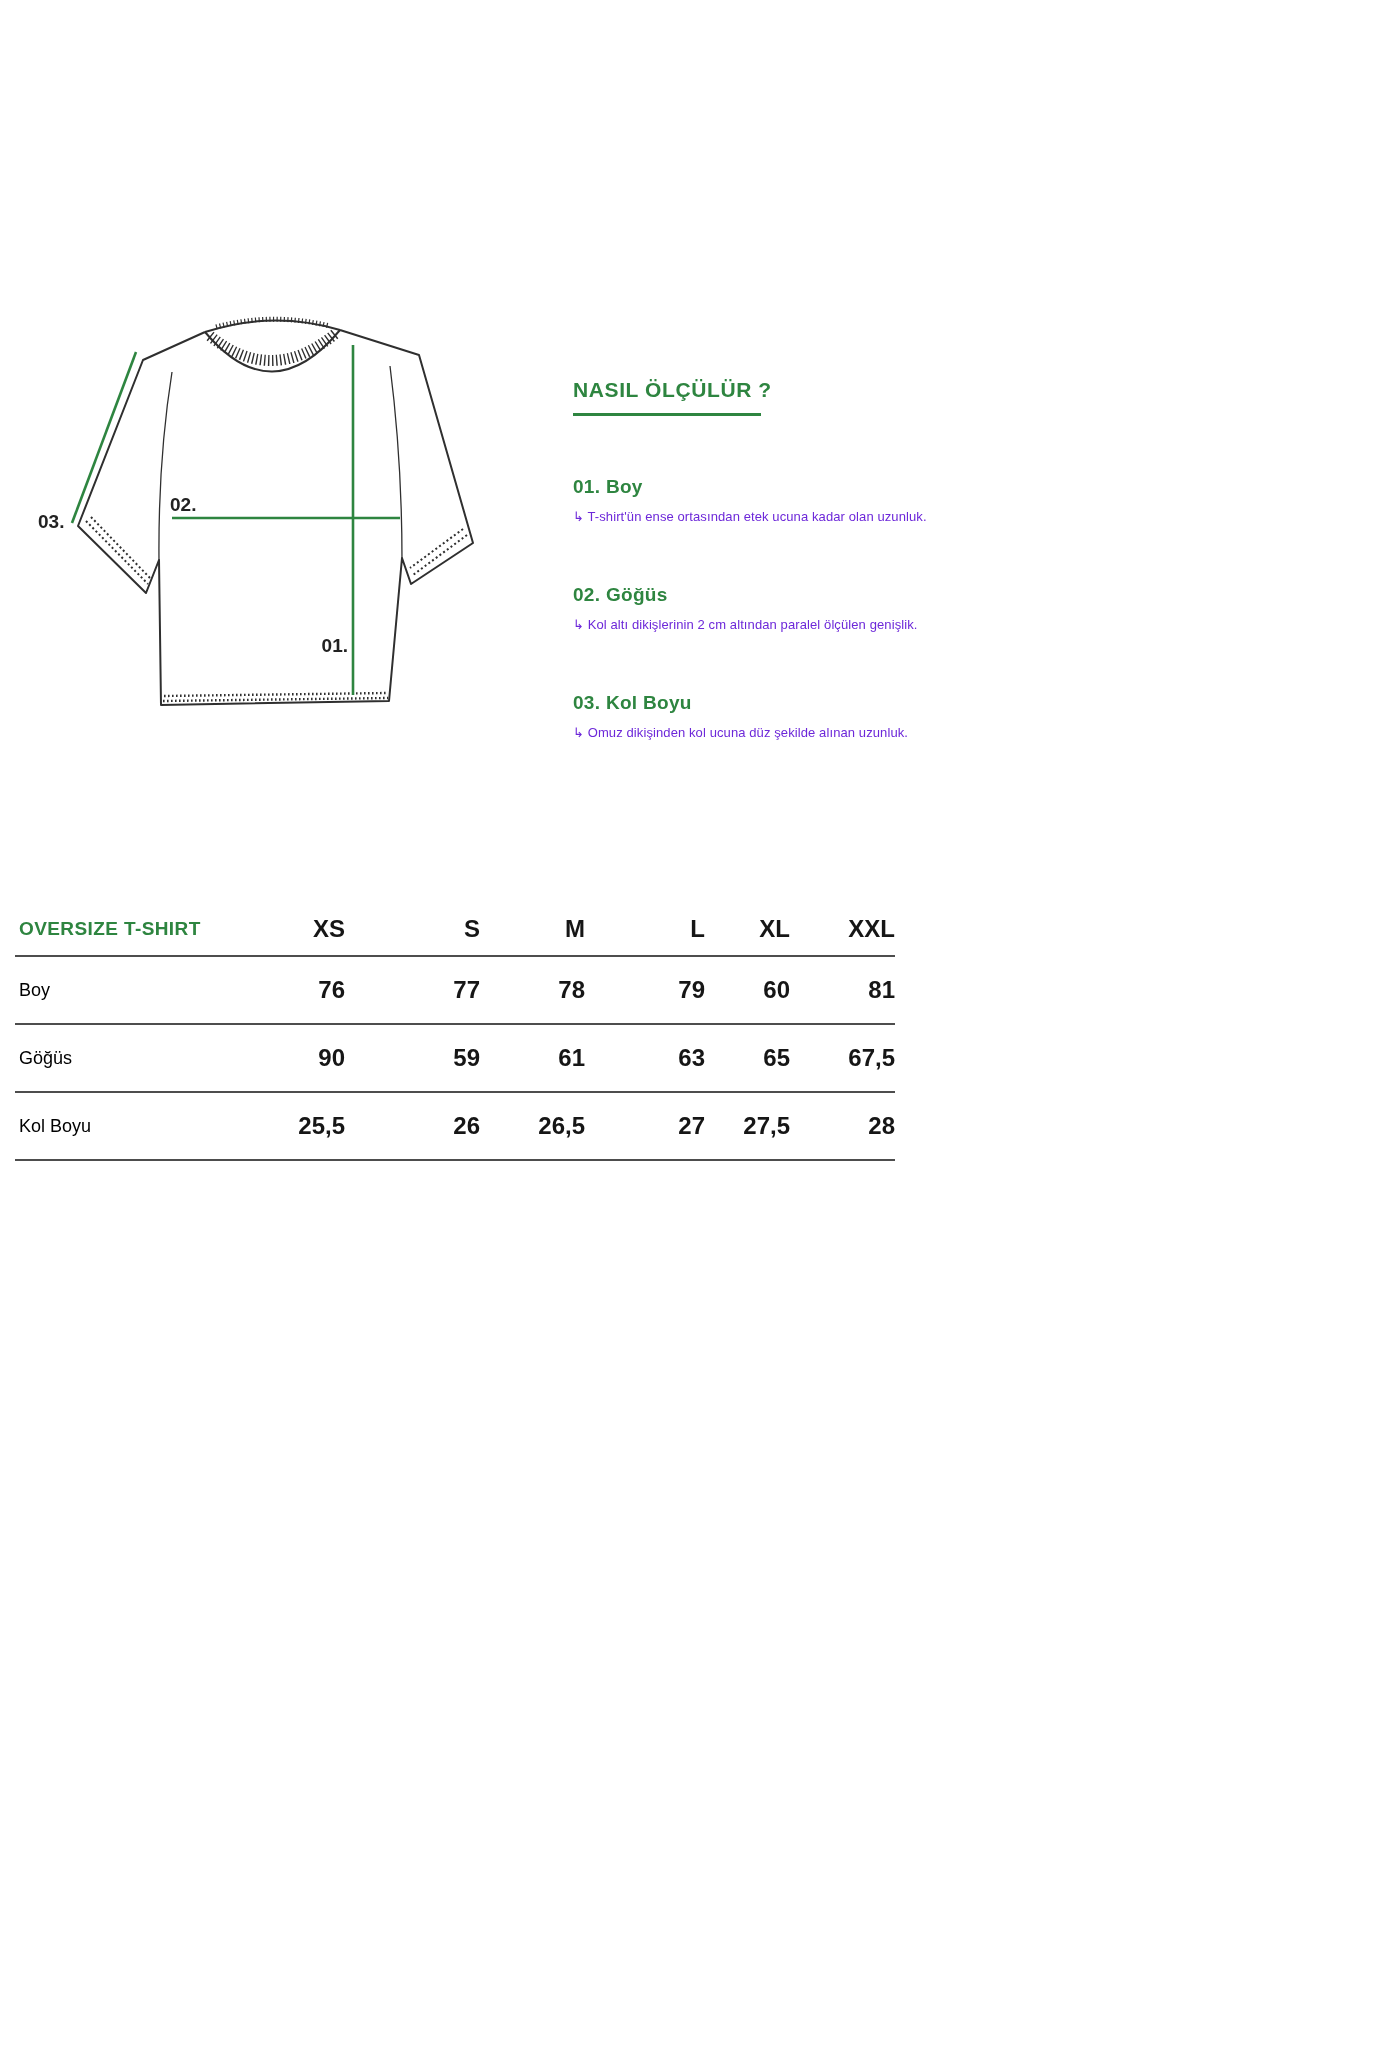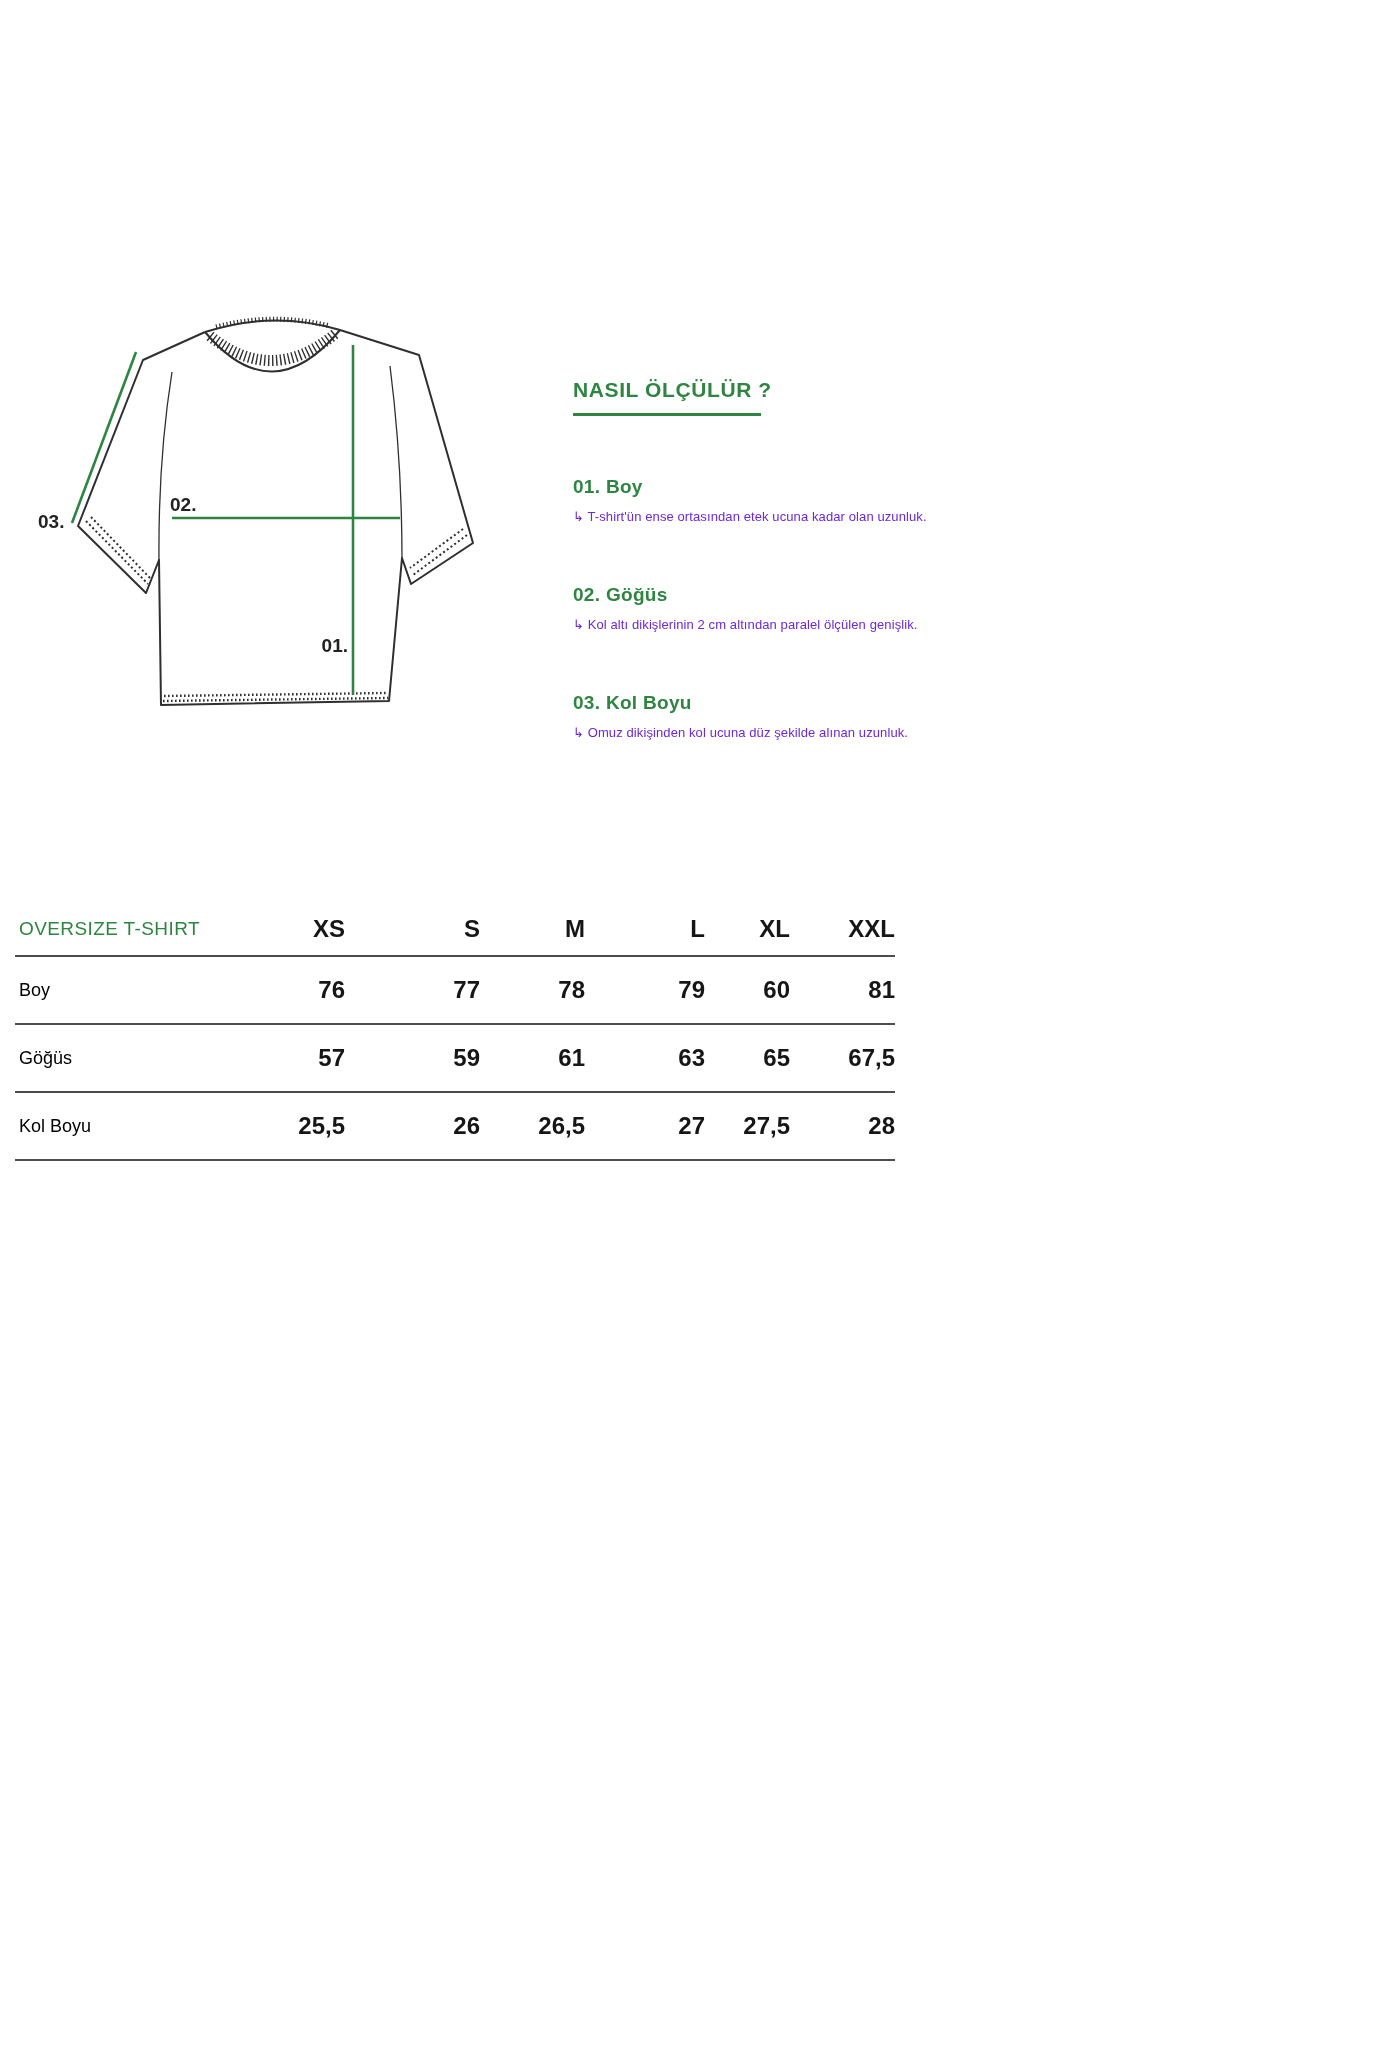--- a/index.html
+++ b/index.html
@@ -77,21 +77,21 @@
   .t-row {
     display: grid;
     grid-template-columns: 230px 100px 135px 105px 120px 85px 105px;
     align-items: center;
     border-bottom: 2px solid #4d4d4d;
   }
   .t-row.header { height: 52px; }
   .t-row.data { height: 66px; }
   .t-product {
     color: #2e8540;
-    font-weight: normal;
+    font-weight: bold;
     font-size: 19px;
     letter-spacing: 0.4px;
     padding-left: 4px;
   }
   .t-size, .t-val {
     font-size: 24px;
     font-weight: bold;
     color: #161616;
     text-align: right;
   }
@@ -186,21 +186,21 @@
       <div class="t-val">76</div>
       <div class="t-val">77</div>
       <div class="t-val">78</div>
       <div class="t-val">79</div>
       <div class="t-val">60</div>
       <div class="t-val">81</div>
     </div>
 
     <div class="t-row data">
       <div class="t-label">Göğüs</div>
-      <div class="t-val">57</div>
+      <div class="t-val">90</div>
       <div class="t-val">59</div>
       <div class="t-val">61</div>
       <div class="t-val">63</div>
       <div class="t-val">65</div>
       <div class="t-val">67,5</div>
     </div>
 
     <div class="t-row data">
       <div class="t-label">Kol Boyu</div>
       <div class="t-val">25,5</div>

